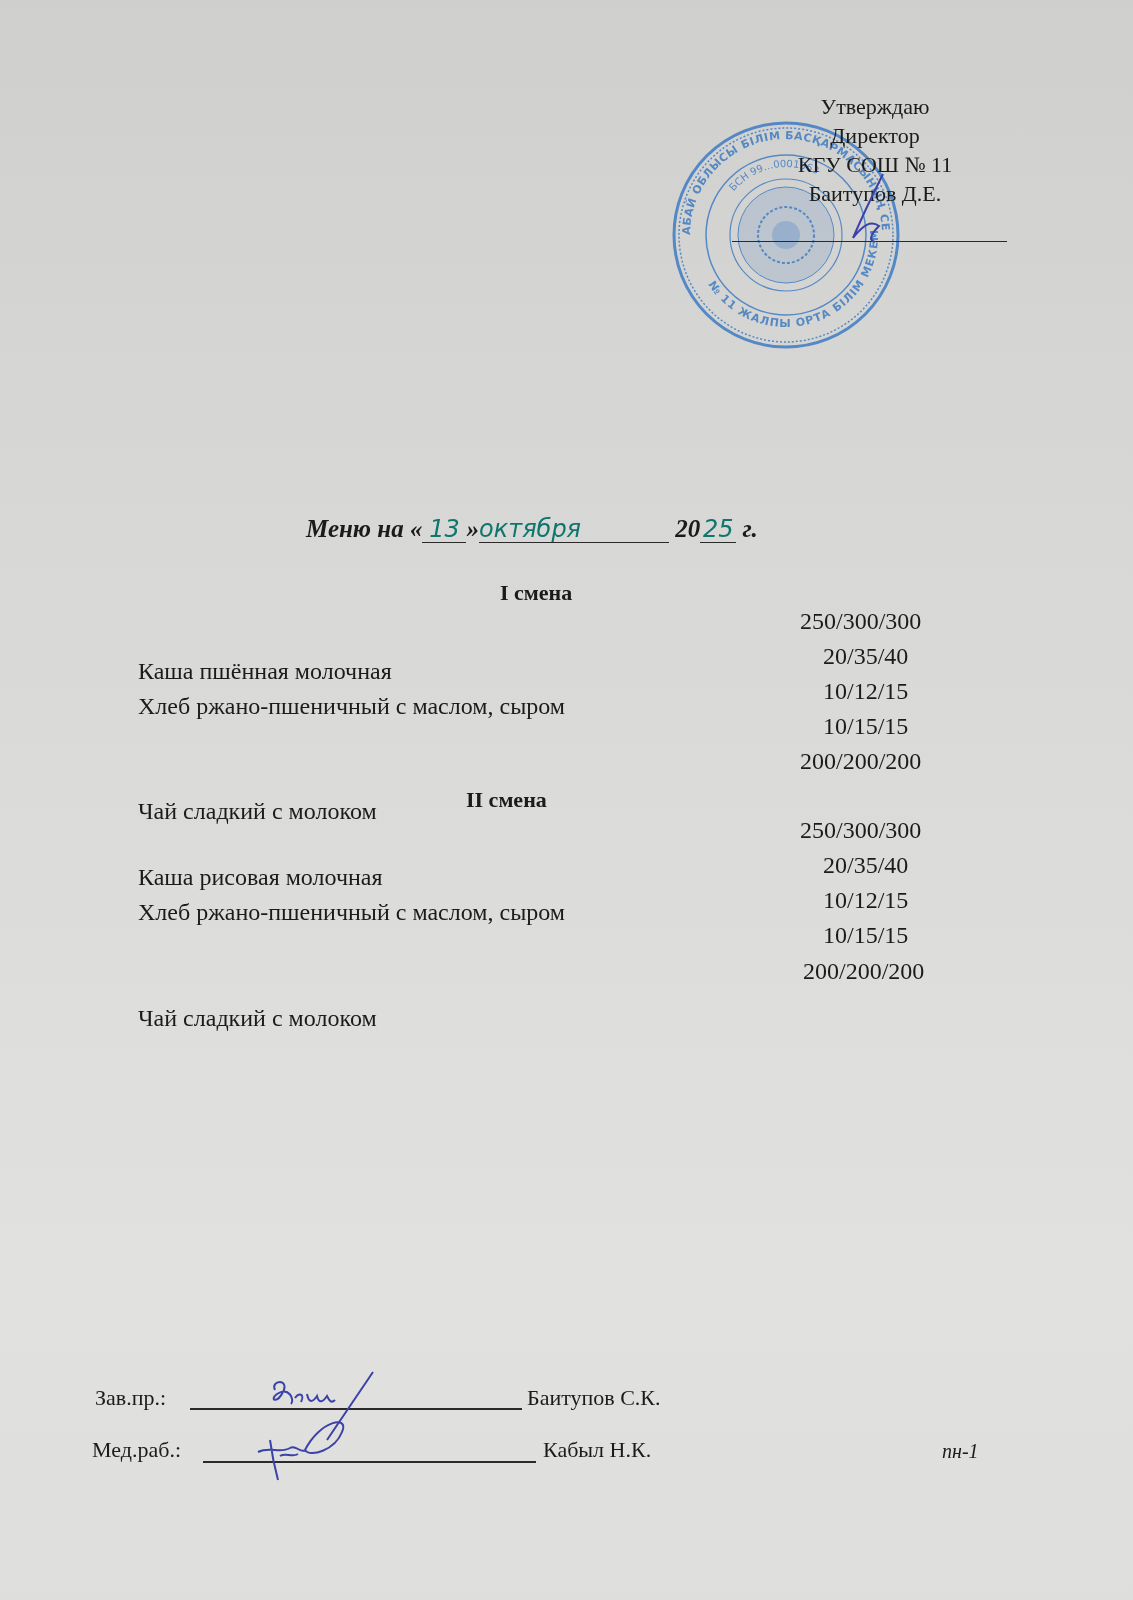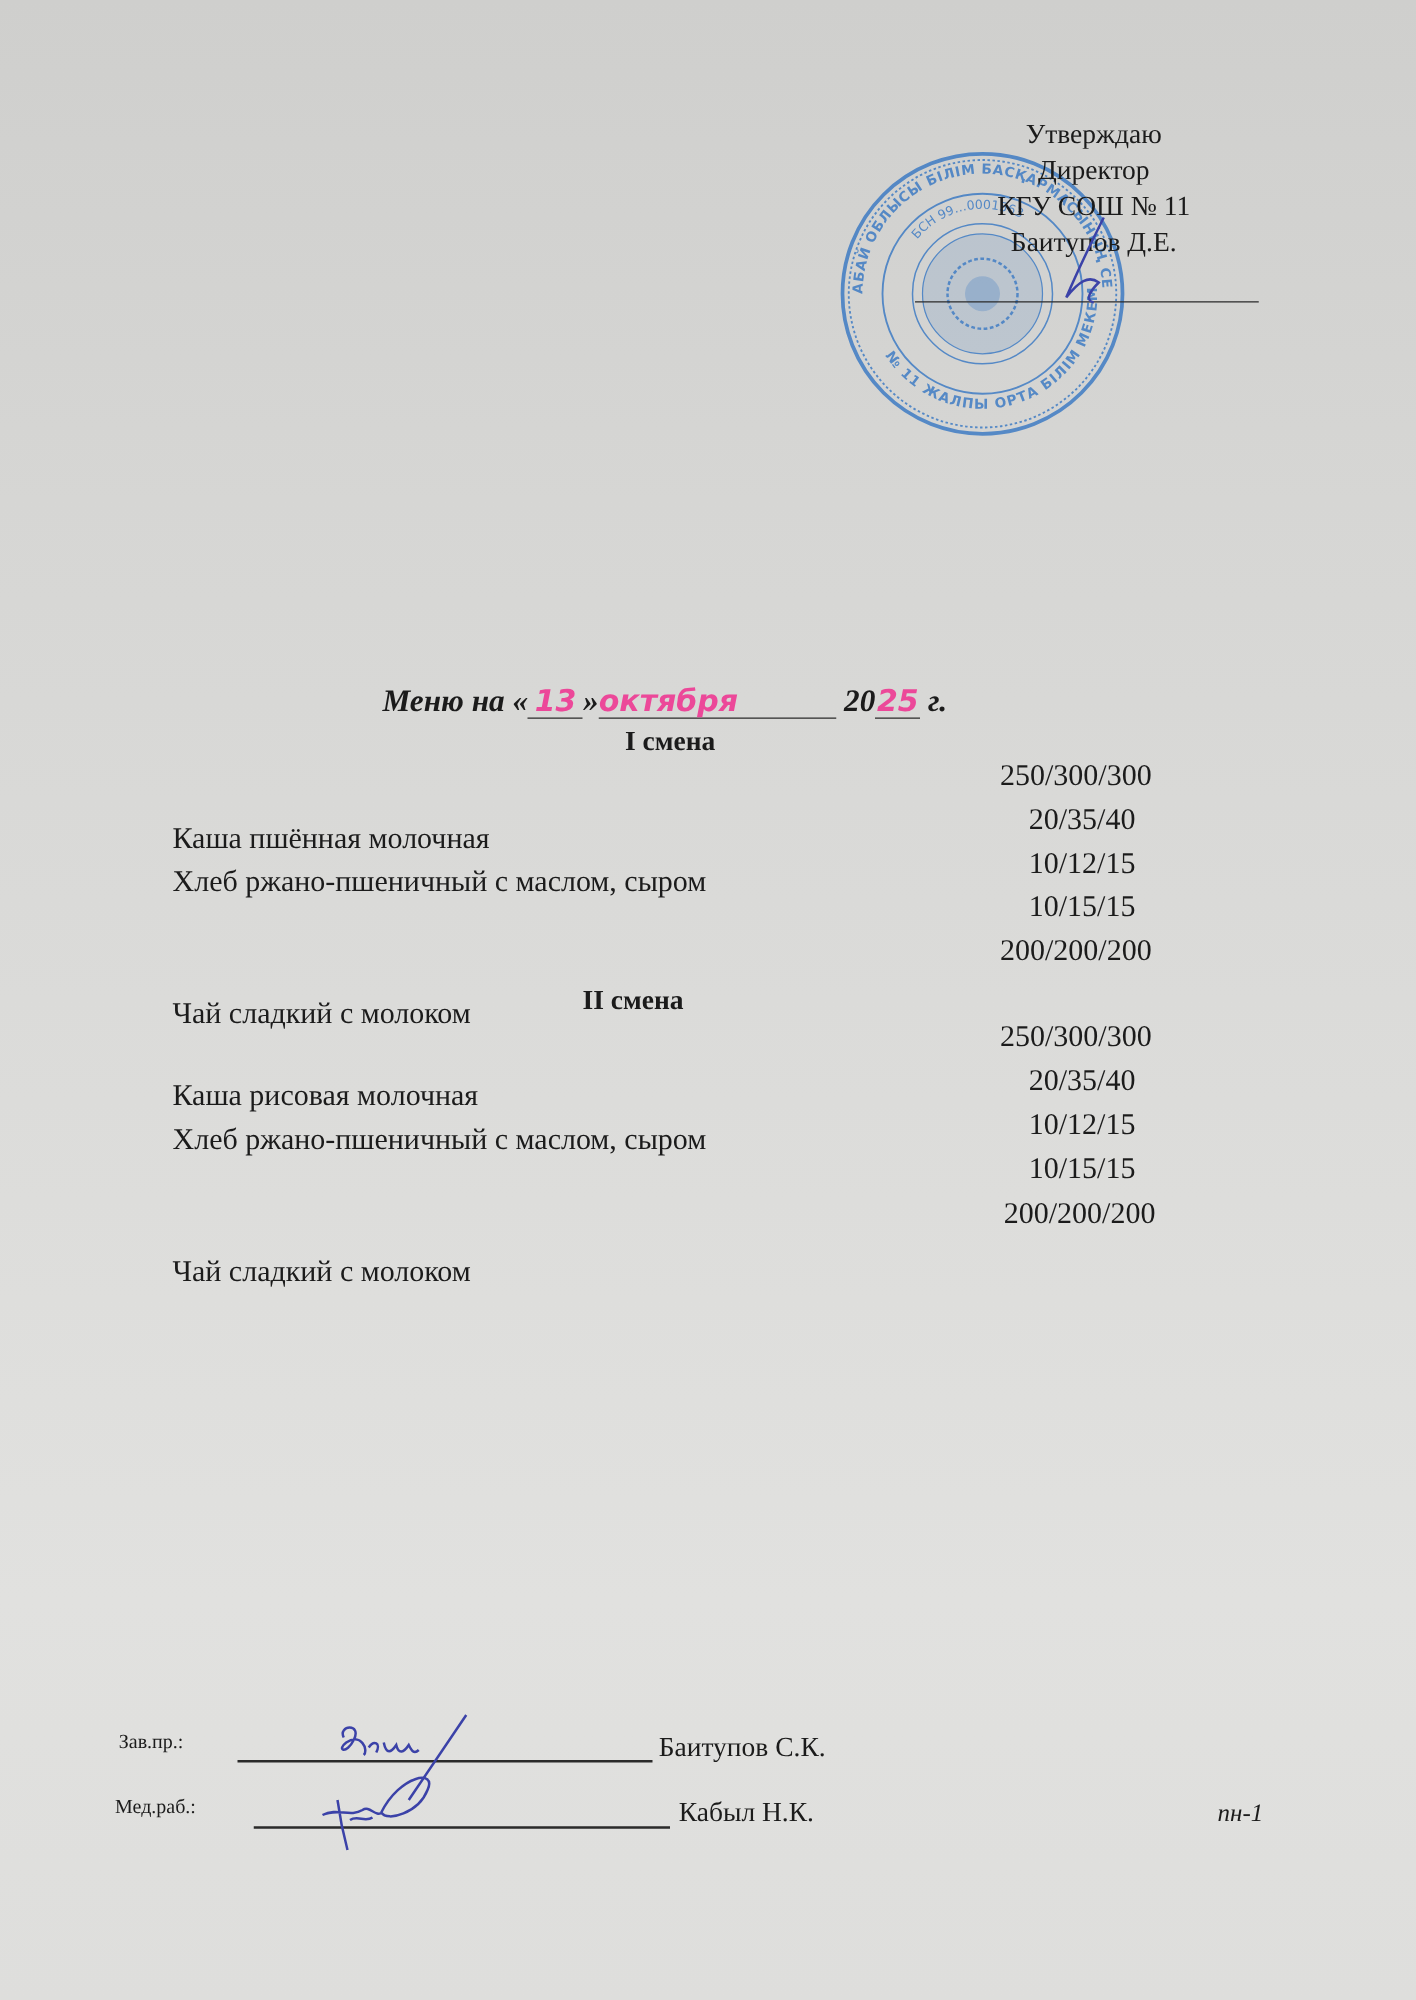--- a/index.html
+++ b/index.html
@@ -16,31 +16,31 @@
     
     .approval { position: absolute; left: 760px; top: 92px; width: 230px; text-align: center; font-size: 22px; line-height: 29px; z-index: 3; }
     .approval div { white-space: nowrap; }
     .approval-line { position: absolute; left: 732px; top: 241px; width: 275px; height: 1px; background: #2a2a2a; z-index: 3; }
 
     
     .stamp { position: absolute; left: 671px; top: 120px; width: 230px; height: 230px; z-index: 2; opacity: 0.85; }
 
     
     .title { left: 306px; top: 515px; font-size: 25px; font-style: italic; font-weight: bold; }
-    .hand { font-family: "DejaVu Sans", sans-serif; font-style: italic; font-weight: bold; color: #ec4899; font-size: 24px; margin-top: 33px; }
+    .hand { font-family: "DejaVu Sans", sans-serif; font-style: italic; font-weight: normal; color: #0f766e; font-size: 24px; }
     .blank { display: inline-block; border-bottom: 1.5px solid #2a2a2a; text-align: center; line-height: 26px; }
 
     .section-head { font-size: 22px; font-weight: bold; }
     .item-name { font-size: 24px; left: 138px; margin-top: 44px; }
     .item-val { font-size: 24px; }
 
-    .sig-label { font-size: 16px; }
+    .sig-label { font-size: 22px; }
     .sig-line { position: absolute; height: 1.5px; background: #2a2a2a; }
     .sig-name { font-size: 22px; }
-    .pagecode { font-size: 20px; font-style: italic; margin-left: 32px; }
+    .pagecode { font-size: 20px; font-style: italic; }
     .sig-svg { position: absolute; }
   </style>
 </head>
 <body>
 
 <div class="page">
 
   <svg class="stamp" viewBox="0 0 230 230">
     <defs>
       <path id="stampTop" d="M 115 115 m -96 0 a 96 96 0 1 1 192 0"></path>

